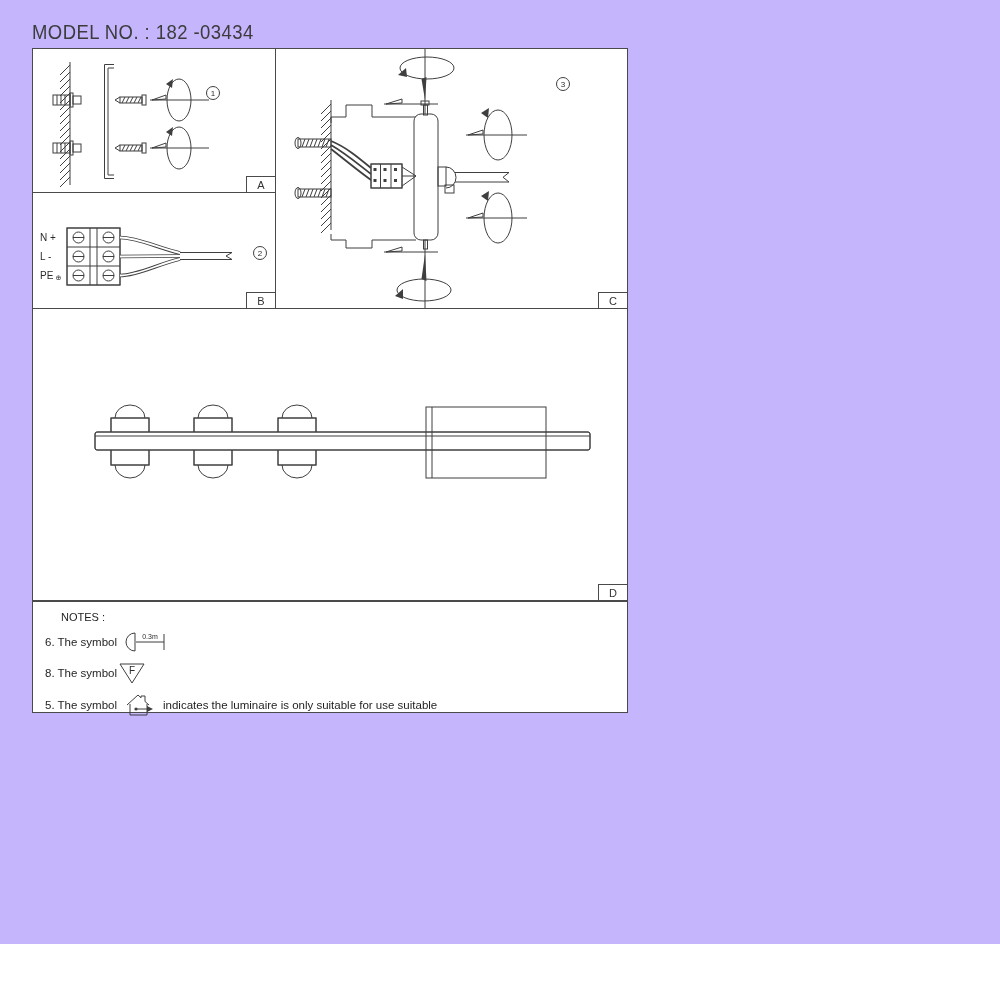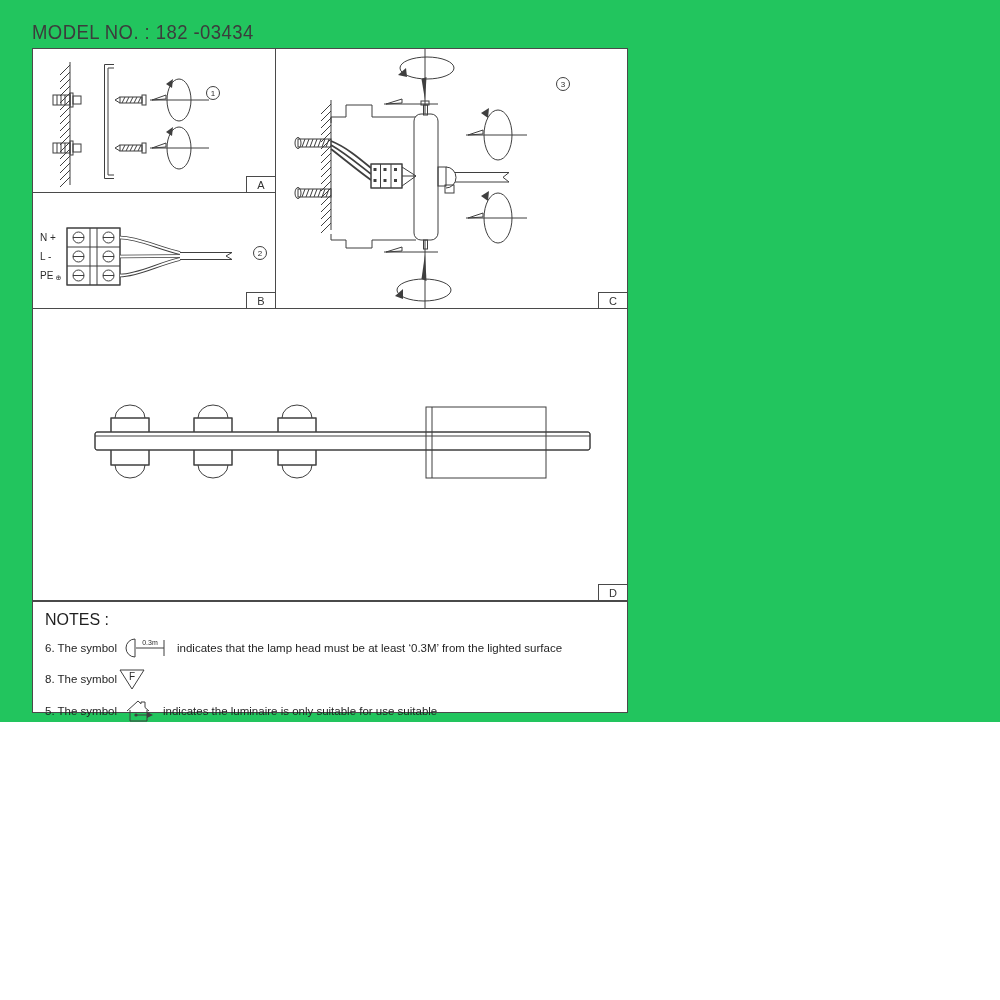--- a/index.html
+++ b/index.html
@@ -1,28 +1,28 @@
 <!DOCTYPE html>
 <html><head>
 <meta charset="utf-8">
 <style>
   html,body{margin:0;padding:0;background:#fff;}
-  .sheet{position:relative;width:1000px;height:722px;background:#22c55e;
+  .sheet{position:relative;width:1000px;height:944px;background:#c4b5fd;
          font-family:"Liberation Sans",sans-serif;color:#2b2b2b;overflow:hidden;}
   .title{position:absolute;left:32px;top:20px;font-size:21px;font-weight:400;
          letter-spacing:.5px;color:#3c3c3c;transform:scaleX(.88);transform-origin:0 50%;
          white-space:nowrap;}
   .panel{position:absolute;border:1px solid #4a4a4a;background:#fff;box-sizing:border-box;}
   .panel > svg{position:absolute;left:0;top:0;}
   .tag{position:absolute;right:-1px;bottom:-1px;width:30px;height:17px;
        border:1px solid #4a4a4a;background:#fff;display:flex;align-items:center;
        justify-content:center;font-size:11px;color:#333;box-sizing:border-box;}
   .notes-box{position:absolute;border:1px solid #4a4a4a;background:#fff;
              box-sizing:border-box;padding:9px 12px;}
-  .notes-heading{font-size:16px;color:#1f1f1f;margin:0 0 4px 0;}
+  .notes-heading{font-size:11px;color:#1f1f1f;margin:0 0 4px 16px;}
   .note-row{display:flex;align-items:center;margin-top:7px;font-size:11.5px;
             white-space:nowrap;color:#1f1f1f;}
   .note-row .sym{margin:0 7px;flex:0 0 auto;}
   .gap-lg{margin-right:14px;}
   .ln{stroke:#3f3f3f;stroke-width:1;fill:none;}
   .lnt{stroke:#3f3f3f;stroke-width:1.8;fill:none;}
   .wo{stroke:#3f3f3f;stroke-width:3.6;fill:none;}
   .wi{stroke:#fff;stroke-width:1.8;fill:none;}
   .fl{fill:#3f3f3f;stroke:none;}
   .wh{fill:#fff;}
@@ -247,21 +247,20 @@
   <div class="notes-box" style="left:32px;top:601px;width:596px;height:112px;">
     <div class="notes-heading">NOTES :</div>
 
     <div class="note-row">
       <span>6. The symbol</span>
       <svg class="sym gap-lg" width="46" height="24" viewBox="0 0 46 24">
         <path class="ln" d="M11 3 A 9 9 0 0 0 11 21 Z"></path>
         <path class="ln" d="M12 12 H40 M40 4 V20"></path>
         <text class="svgtxt" x="26" y="9" font-size="7" text-anchor="middle">0.3m</text>
       </svg>
-      <span>indicates that the lamp head must be at least ‘0.3M’ from the lighted surface</span>
     </div>
 
     <div class="note-row">
       <svg class="sym" style="margin-left:0;" width="30" height="24" viewBox="0 0 30 24">
         <path class="ln" d="M3 3 H27 L15 22 Z"></path>
         <text class="svgtxt" x="15" y="13" font-size="10" text-anchor="middle">F</text>
       </svg>
       <span style="order:-1">8. The symbol</span>
     </div>
 

